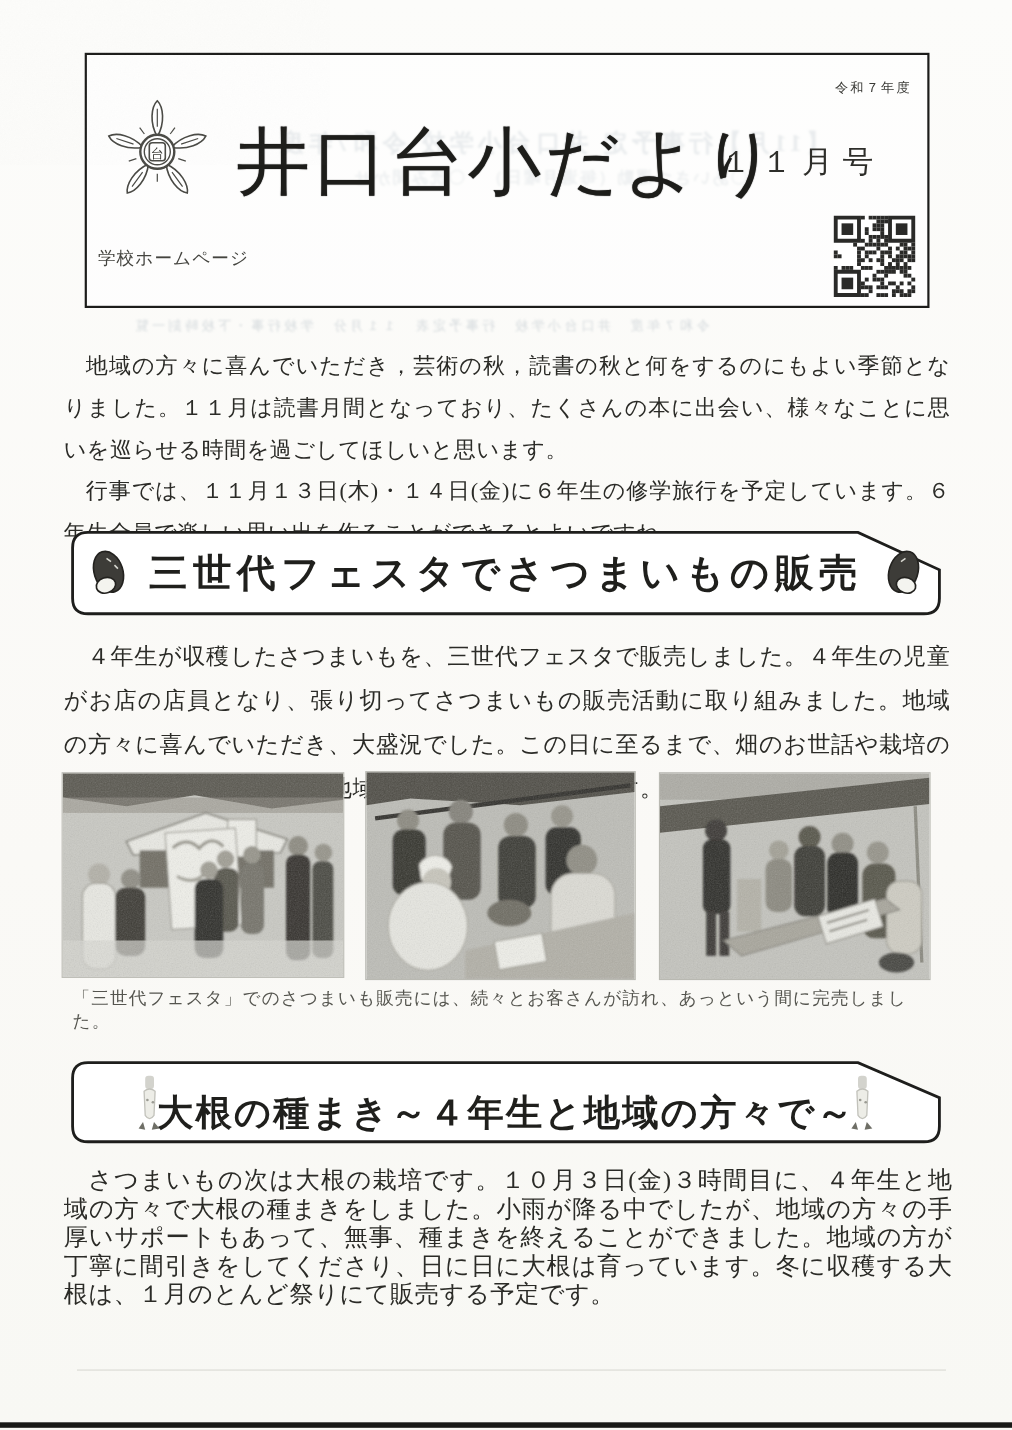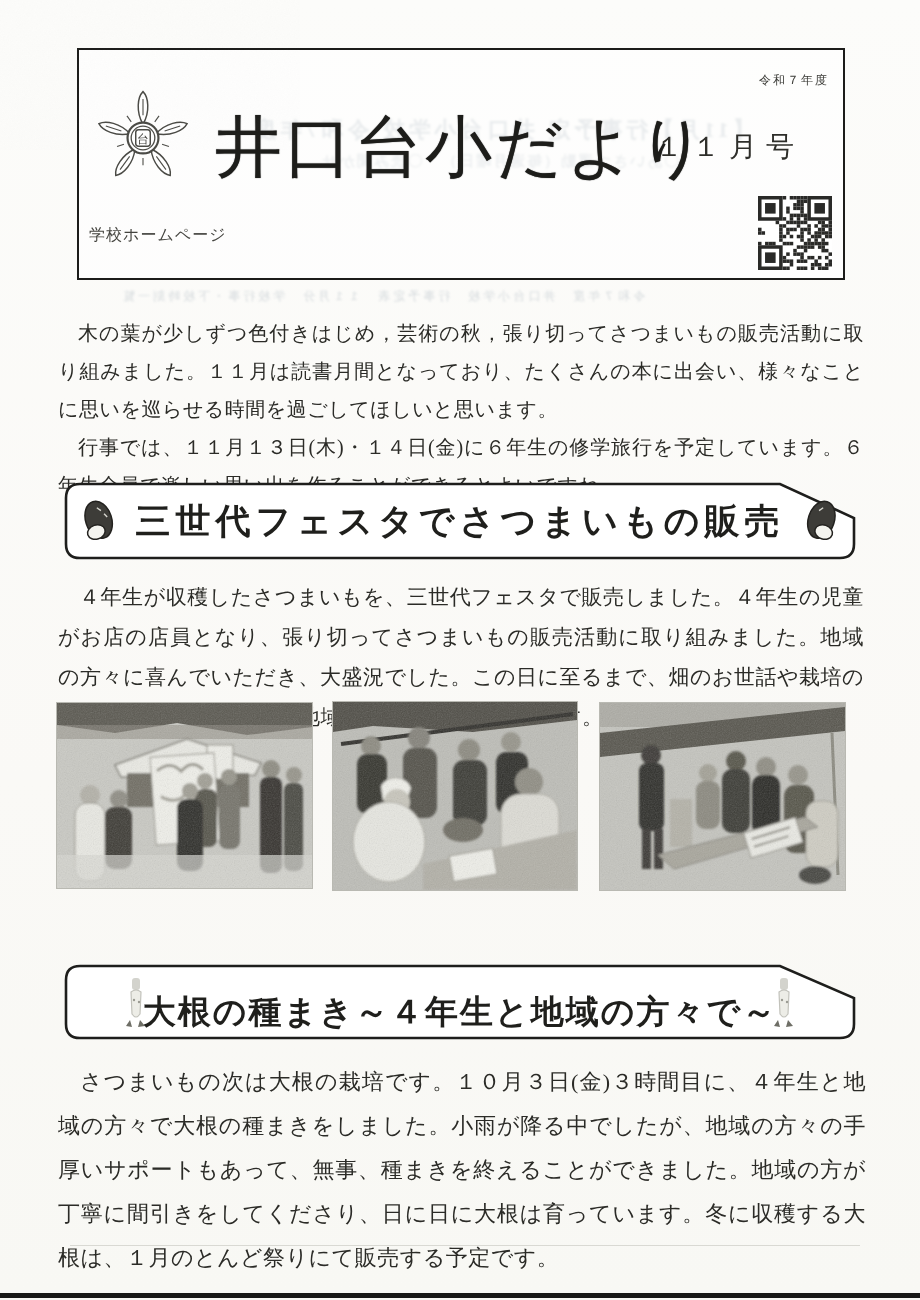--- a/index.html
+++ b/index.html
@@ -29,21 +29,21 @@
            font-weight:bold; white-space:nowrap; z-index:1; user-select:none; }
   .bleed-1 { left:250px; top:115px; font-size:22px; letter-spacing:4px; opacity:.75; }
   .bleed-2 { left:320px; top:152px; font-size:15px; letter-spacing:2px; opacity:.6; }
   .bleed-3 { left:120px; top:288px; font-size:12px; letter-spacing:3px; opacity:.55; font-weight:normal; }
 
   
   .para { position:absolute; z-index:2; text-align:justify; color:#2b2b27; }
   .para p { margin:0; text-indent:1em; }
   .intro { left:58px; top:314px; width:806px; font-size:20px; line-height:38px; letter-spacing:.5px; }
   .s1-body { left:58px; top:577px; width:806px; font-size:21px; line-height:40px; letter-spacing:.5px; }
-  .s2-body { left:58px; top:1060px; width:808px; font-size:22px; line-height:44px; letter-spacing:.5px; }
+  .s2-body { left:58px; top:1060px; width:808px; font-size:22px; line-height:26px; letter-spacing:.5px; }
 
   
   .banner { position:absolute; left:64px; width:792px; z-index:2; }
   .banner-1 { top:482px; height:78px; }
   .banner-2 { top:964px; height:96px; }
   .banner svg.frame { position:absolute; left:0; top:0; }
   .banner-inner { position:absolute; inset:0; display:flex; align-items:center; justify-content:center; gap:16px; }
   .banner-title { font-weight:bold; color:#1f1f1c; white-space:nowrap; }
   .banner-1 .banner-title { font-size:35px; letter-spacing:5px; }
   .banner-2 .banner-title { font-size:33px; letter-spacing:2px; }
@@ -278,21 +278,21 @@
           <rect x="52" y="80" width="4" height="4"></rect>
           <rect x="60" y="80" width="4" height="4"></rect>
           <rect x="68" y="80" width="4" height="4"></rect>
           <rect x="72" y="80" width="4" height="4"></rect>
           <rect x="76" y="80" width="4" height="4"></rect>
         </g>
     </svg>
   </div>
 
   <div class="para intro">
-    <p>木の葉が少しずつ色付きはじめ，芸術の秋，張り切ってさつまいもの販売活動に取り組みました。１１月は読書月間となっており、たくさんの本に出会い、様々なことに思いを巡らせる時間を過ごしてほしいと思います。</p>
+    <p>地域の方々に喜んでいただき，芸術の秋，読書の秋と何をするのにもよい季節となりました。１１月は読書月間となっており、たくさんの本に出会い、様々なことに思いを巡らせる時間を過ごしてほしいと思います。</p>
     <p>行事では、１１月１３日(木)・１４日(金)に６年生の修学旅行を予定しています。６年生全員で楽しい思い出を作ることができるとよいですね。</p>
   </div>
 
   <div class="banner banner-1">
     <svg class="frame" width="792" height="78" viewBox="0 0 792 78">
       <path d="M16 2 H716 L790 36 V62 Q790 76 776 76 H16 Q2 76 2 62 V16 Q2 2 16 2 Z" fill="#ffffff" stroke="#1e1e1c" stroke-width="2.6"></path>
     </svg>
     <div class="banner-inner">
       <svg width="42" height="46" viewBox="0 0 42 46">
         <g transform="rotate(-18 21 23)">
@@ -405,20 +405,21 @@
         <g transform="rotate(-17 172 134)">
           <rect x="146" y="122" width="54" height="26" fill="#eaeae4" stroke="#8f8d84"></rect>
           <path d="M152 130 h40 M152 138 h36" stroke="#8f8d84" stroke-width="2"></path>
         </g>
         <ellipse cx="215" cy="172" rx="16" ry="9" fill="#454440"></ellipse>
       </g>
       <rect width="245" height="187" filter="url(#grain)" opacity=".45"></rect>
     </svg>
   </div>
 
+  <div class="caption">「三世代フェスタ」でのさつまいも販売には、続々とお客さんが訪れ、あっという間に完売しました。</div>
 
   <div class="banner banner-2">
     <svg class="frame" width="792" height="76" viewBox="0 0 792 76">
       <path d="M16 2 H716 L790 34 V60 Q790 74 776 74 H16 Q2 74 2 60 V16 Q2 2 16 2 Z" fill="#ffffff" stroke="#1e1e1c" stroke-width="2.6"></path>
     </svg>
     <div class="banner-inner">
       <span class="banner-title">大根の種まき～４年生と地域の方々で～</span>
     </div>
     <svg class="radish-l" width="28" height="54" viewBox="0 0 28 54">
       <rect x="10" y="2" width="8" height="12" rx="3" fill="#d3d3cd"></rect>

